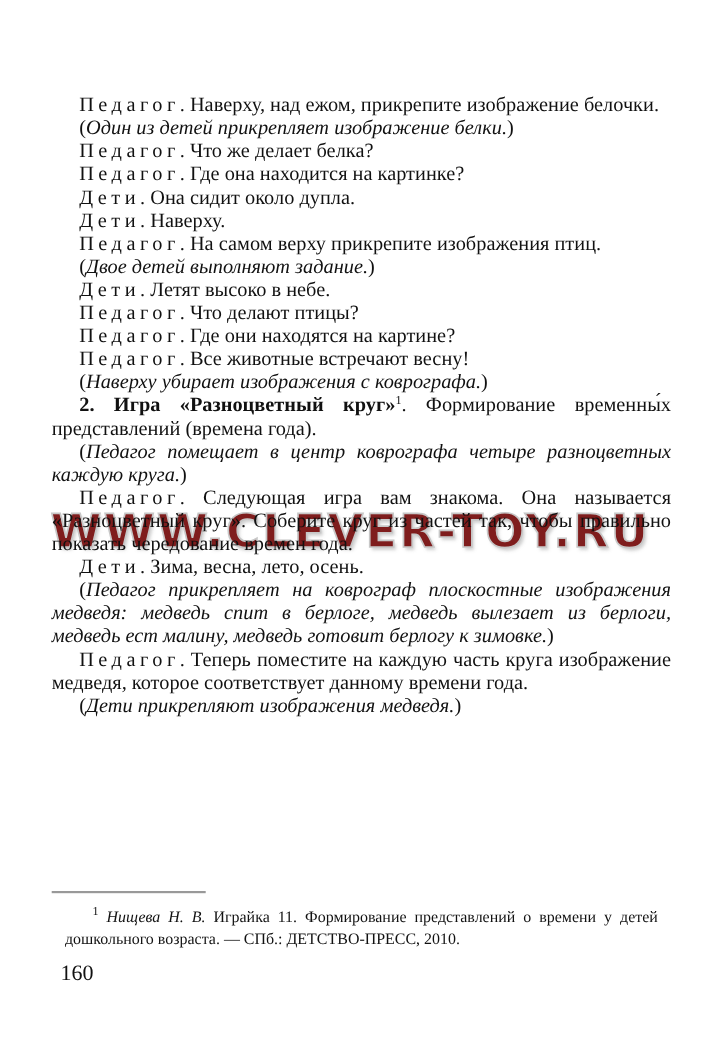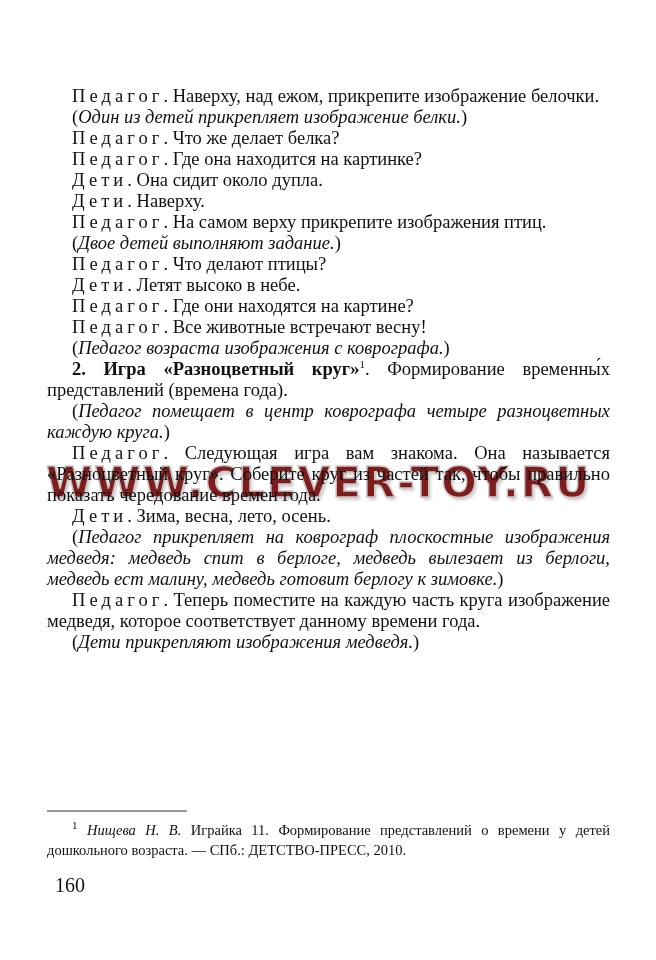--- a/index.html
+++ b/index.html
@@ -78,21 +78,21 @@
     width: 140px;
     height: 2px;
     background: #999999;
     margin: 0 0 8px 0;
   }
   .footnote-text {
     font-size: 14.5px;
     line-height: 20px;
     text-align: justify;
     text-indent: 25px;
-    margin: 0;
+    margin: 12px;
   }
   .footnote-author {
     font-style: italic;
   }
   .page-number {
     position: absolute;
     left: 55px;
     top: 874px;
     font-size: 20px;
     z-index: 1;
@@ -107,25 +107,25 @@
 
   <div class="text-block" id="text-block">
       <p><span class="speaker">Педагог</span>.&nbsp;Наверху, над ежом, прикрепите изображение белочки.</p>
       <p><span class="paren">(</span><span class="stage-text">Один из детей прикрепляет изображение белки.</span><span class="paren">)</span></p>
       <p><span class="speaker">Педагог</span>.&nbsp;Что же делает белка?</p>
       <p><span class="speaker">Педагог</span>.&nbsp;Где она находится на картинке?</p>
       <p><span class="speaker">Дети</span>.&nbsp;Она сидит около дупла.</p>
       <p><span class="speaker">Дети</span>.&nbsp;Наверху.</p>
       <p><span class="speaker">Педагог</span>.&nbsp;На самом верху прикрепите изображения птиц.</p>
       <p><span class="paren">(</span><span class="stage-text">Двое детей выполняют задание.</span><span class="paren">)</span></p>
+      <p><span class="speaker">Дети</span>.&nbsp;Летят высоко в небе.</p>
       <p><span class="speaker">Педагог</span>.&nbsp;Что делают птицы?</p>
-      <p><span class="speaker">Дети</span>.&nbsp;Летят высоко в небе.</p>
       <p><span class="speaker">Педагог</span>.&nbsp;Где они находятся на картине?</p>
       <p><span class="speaker">Педагог</span>.&nbsp;Все животные встречают весну!</p>
-      <p><span class="paren">(</span><span class="stage-text">Педагог возраста изображения с коврографа.</span><span class="paren">)</span></p>
+      <p><span class="paren">(</span><span class="stage-text">Наверху убирает изображения с коврографа.</span><span class="paren">)</span></p>
       <p><span class="heading-bold">2. Игра «Разноцветный круг»</span><sup class="fnref">1</sup>. Формирование временны́х представлений (времена года).</p>
       <p><span class="paren">(</span><span class="stage-text">Педагог помещает в центр коврографа четыре разноцветных каждую круга.</span><span class="paren">)</span></p>
       <p><span class="speaker">Педагог</span>.&nbsp;Следующая игра вам знакома. Она называется «Разноцветный круг». Соберите круг из частей так, чтобы правильно показать чередование времен года.</p>
       <p><span class="speaker">Дети</span>.&nbsp;Зима, весна, лето, осень.</p>
       <p><span class="paren">(</span><span class="stage-text">Педагог прикрепляет на коврограф плоскостные изображения медведя: медведь спит в берлоге, медведь вылезает из берлоги, медведь ест малину, медведь готовит берлогу к зимовке.</span><span class="paren">)</span></p>
       <p><span class="speaker">Педагог</span>.&nbsp;Теперь поместите на каждую часть круга изображение медведя, которое соответствует данному времени года.</p>
       <p><span class="paren">(</span><span class="stage-text">Дети прикрепляют изображения медведя.</span><span class="paren">)</span></p>
     </div>
 
   <div class="footnote-block">

